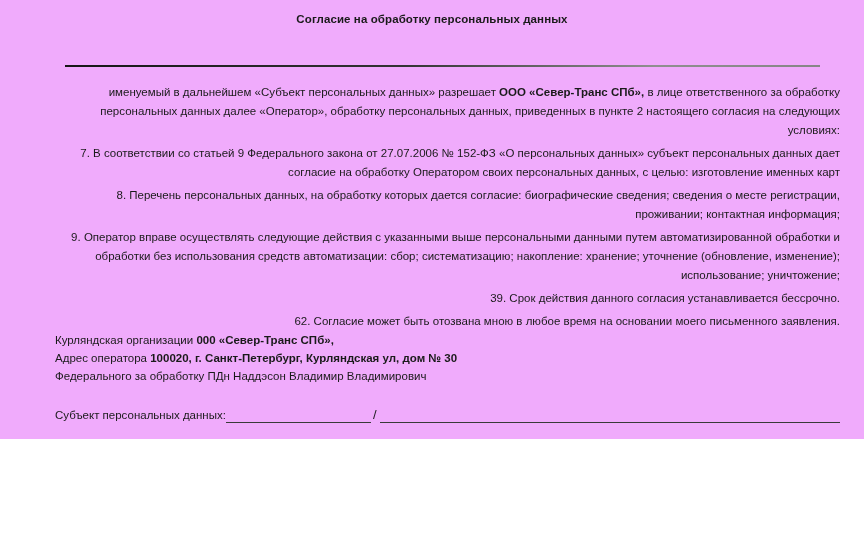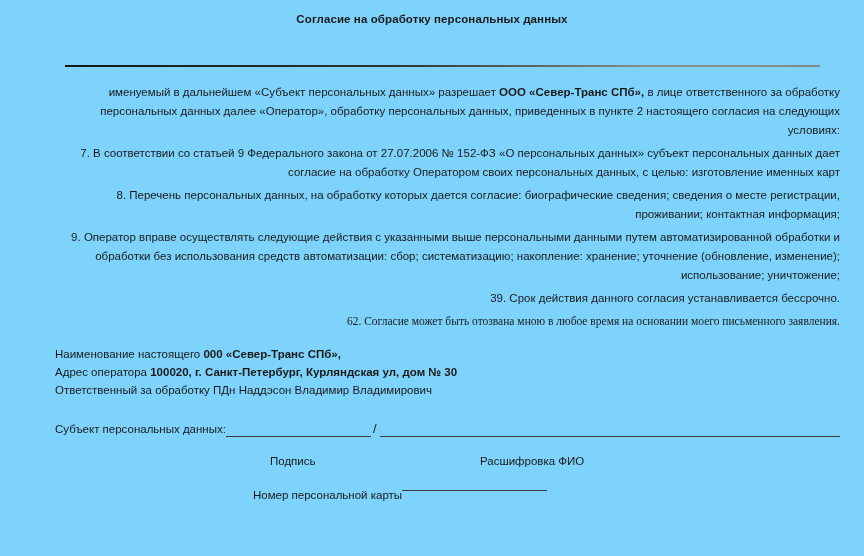--- a/index.html
+++ b/index.html
@@ -1,36 +1,36 @@
 <!DOCTYPE html>
 <html><head>
 <meta charset="utf-8">
 <style>
   * { box-sizing: border-box; }
   html, body { margin: 0; padding: 0; background: #ffffff; }
   .page {
-    width: 864px; height: 556px;
-    background: #7dd3fc; color: #1a1a1a;
+    width: 864px; height: 439px;
+    background: #f0abfc; color: #1a1a1a;
     font-family: "Liberation Sans", "DejaVu Sans", sans-serif;
     position: relative; overflow: hidden;
   }
   .title {
     padding-top: 13px; text-align: center;
     font-size: 11.5px; font-weight: 700; letter-spacing: 0.1px;
   }
   .rule {
     height: 2px; margin: 40px 44px 0 65px;
     background: linear-gradient(to right, #161616, #333333 45%, #8f8f8f 78%, #868686);
   }
   .body {
     padding: 16px 24px 0 55px;
     font-size: 11.5px; line-height: 19px;
   }
   .para { margin: 0 0 4px 0; text-align: right; }
-  .para.tight { margin-bottom: 14px; font-family: Liberation Serif, serif; }
+  .para.tight { margin-bottom: 0; }
   .op-block { line-height: 18px; }
   b { font-weight: 700; }
   .sig-row { display: flex; align-items: flex-end; margin-top: 22px; line-height: 15px; text-align: center; }
   .blank { display: inline-block; height: 3px; border-bottom: 1px solid #3a3a3a; }
   .blank-sign { width: 145px; }
   .blank-fio { flex: 1; }
   .slash { padding: 0 3px 0 2px; font-size: 13px; line-height: 16px; }
   .captions { position: relative; height: 15px; margin-top: 15px; }
   .cap-podpis { position: absolute; left: 215px; top: 0; }
   .cap-fio { position: absolute; left: 425px; top: 0; }
@@ -50,23 +50,23 @@
 
     <p class="para"><span>именуемый в дальнейшем «Субъект персональных данных» разрешает </span><b>ООО «Север-Транс СПб»,</b><span> в лице ответственного за обработку персональных данных далее «Оператор», обработку персональных данных, приведенных в пункте 2 настоящего согласия на следующих условиях:</span></p>
 
     <p class="para">7. В соответствии со статьей 9 Федерального закона от 27.07.2006 № 152-ФЗ «О персональных данных» субъект персональных данных дает согласие на обработку Оператором своих персональных данных, с целью: изготовление именных карт</p>
     <p class="para">8. Перечень персональных данных, на обработку которых дается согласие: биографические сведения; сведения о месте регистрации, проживании; контактная информация;</p>
     <p class="para">9. Оператор вправе осуществлять следующие действия с указанными выше персональными данными путем автоматизированной обработки и обработки без использования средств автоматизации: сбор; систематизацию; накопление: хранение; уточнение (обновление, изменение); использование; уничтожение;</p>
     <p class="para">39. Срок действия данного согласия устанавливается бессрочно.</p>
     <p class="para tight">62. Согласие может быть отозвана мною в любое время на основании моего письменного заявления.</p>
 
     <div class="op-block">
-      <div><span>Наименование настоящего </span><b>000 «Север-Транс СПб»,</b></div>
+      <div><span>Курляндская организации </span><b>000 «Север-Транс СПб»,</b></div>
       <div><span>Адрес оператора </span><b>100020, г. Санкт-Петербург, Курляндская ул, дом № 30</b></div>
-      <div>Ответственный за обработку ПДн Наддэсон Владимир Владимирович</div>
+      <div>Федерального за обработку ПДн Наддэсон Владимир Владимирович</div>
     </div>
 
     <div class="sig-row">
       <span>Субъект персональных данных:</span>
       <span class="blank blank-sign"></span>
       <span class="slash">/</span>
       <span class="blank blank-fio"></span>
     </div>
 
     <div class="captions">

